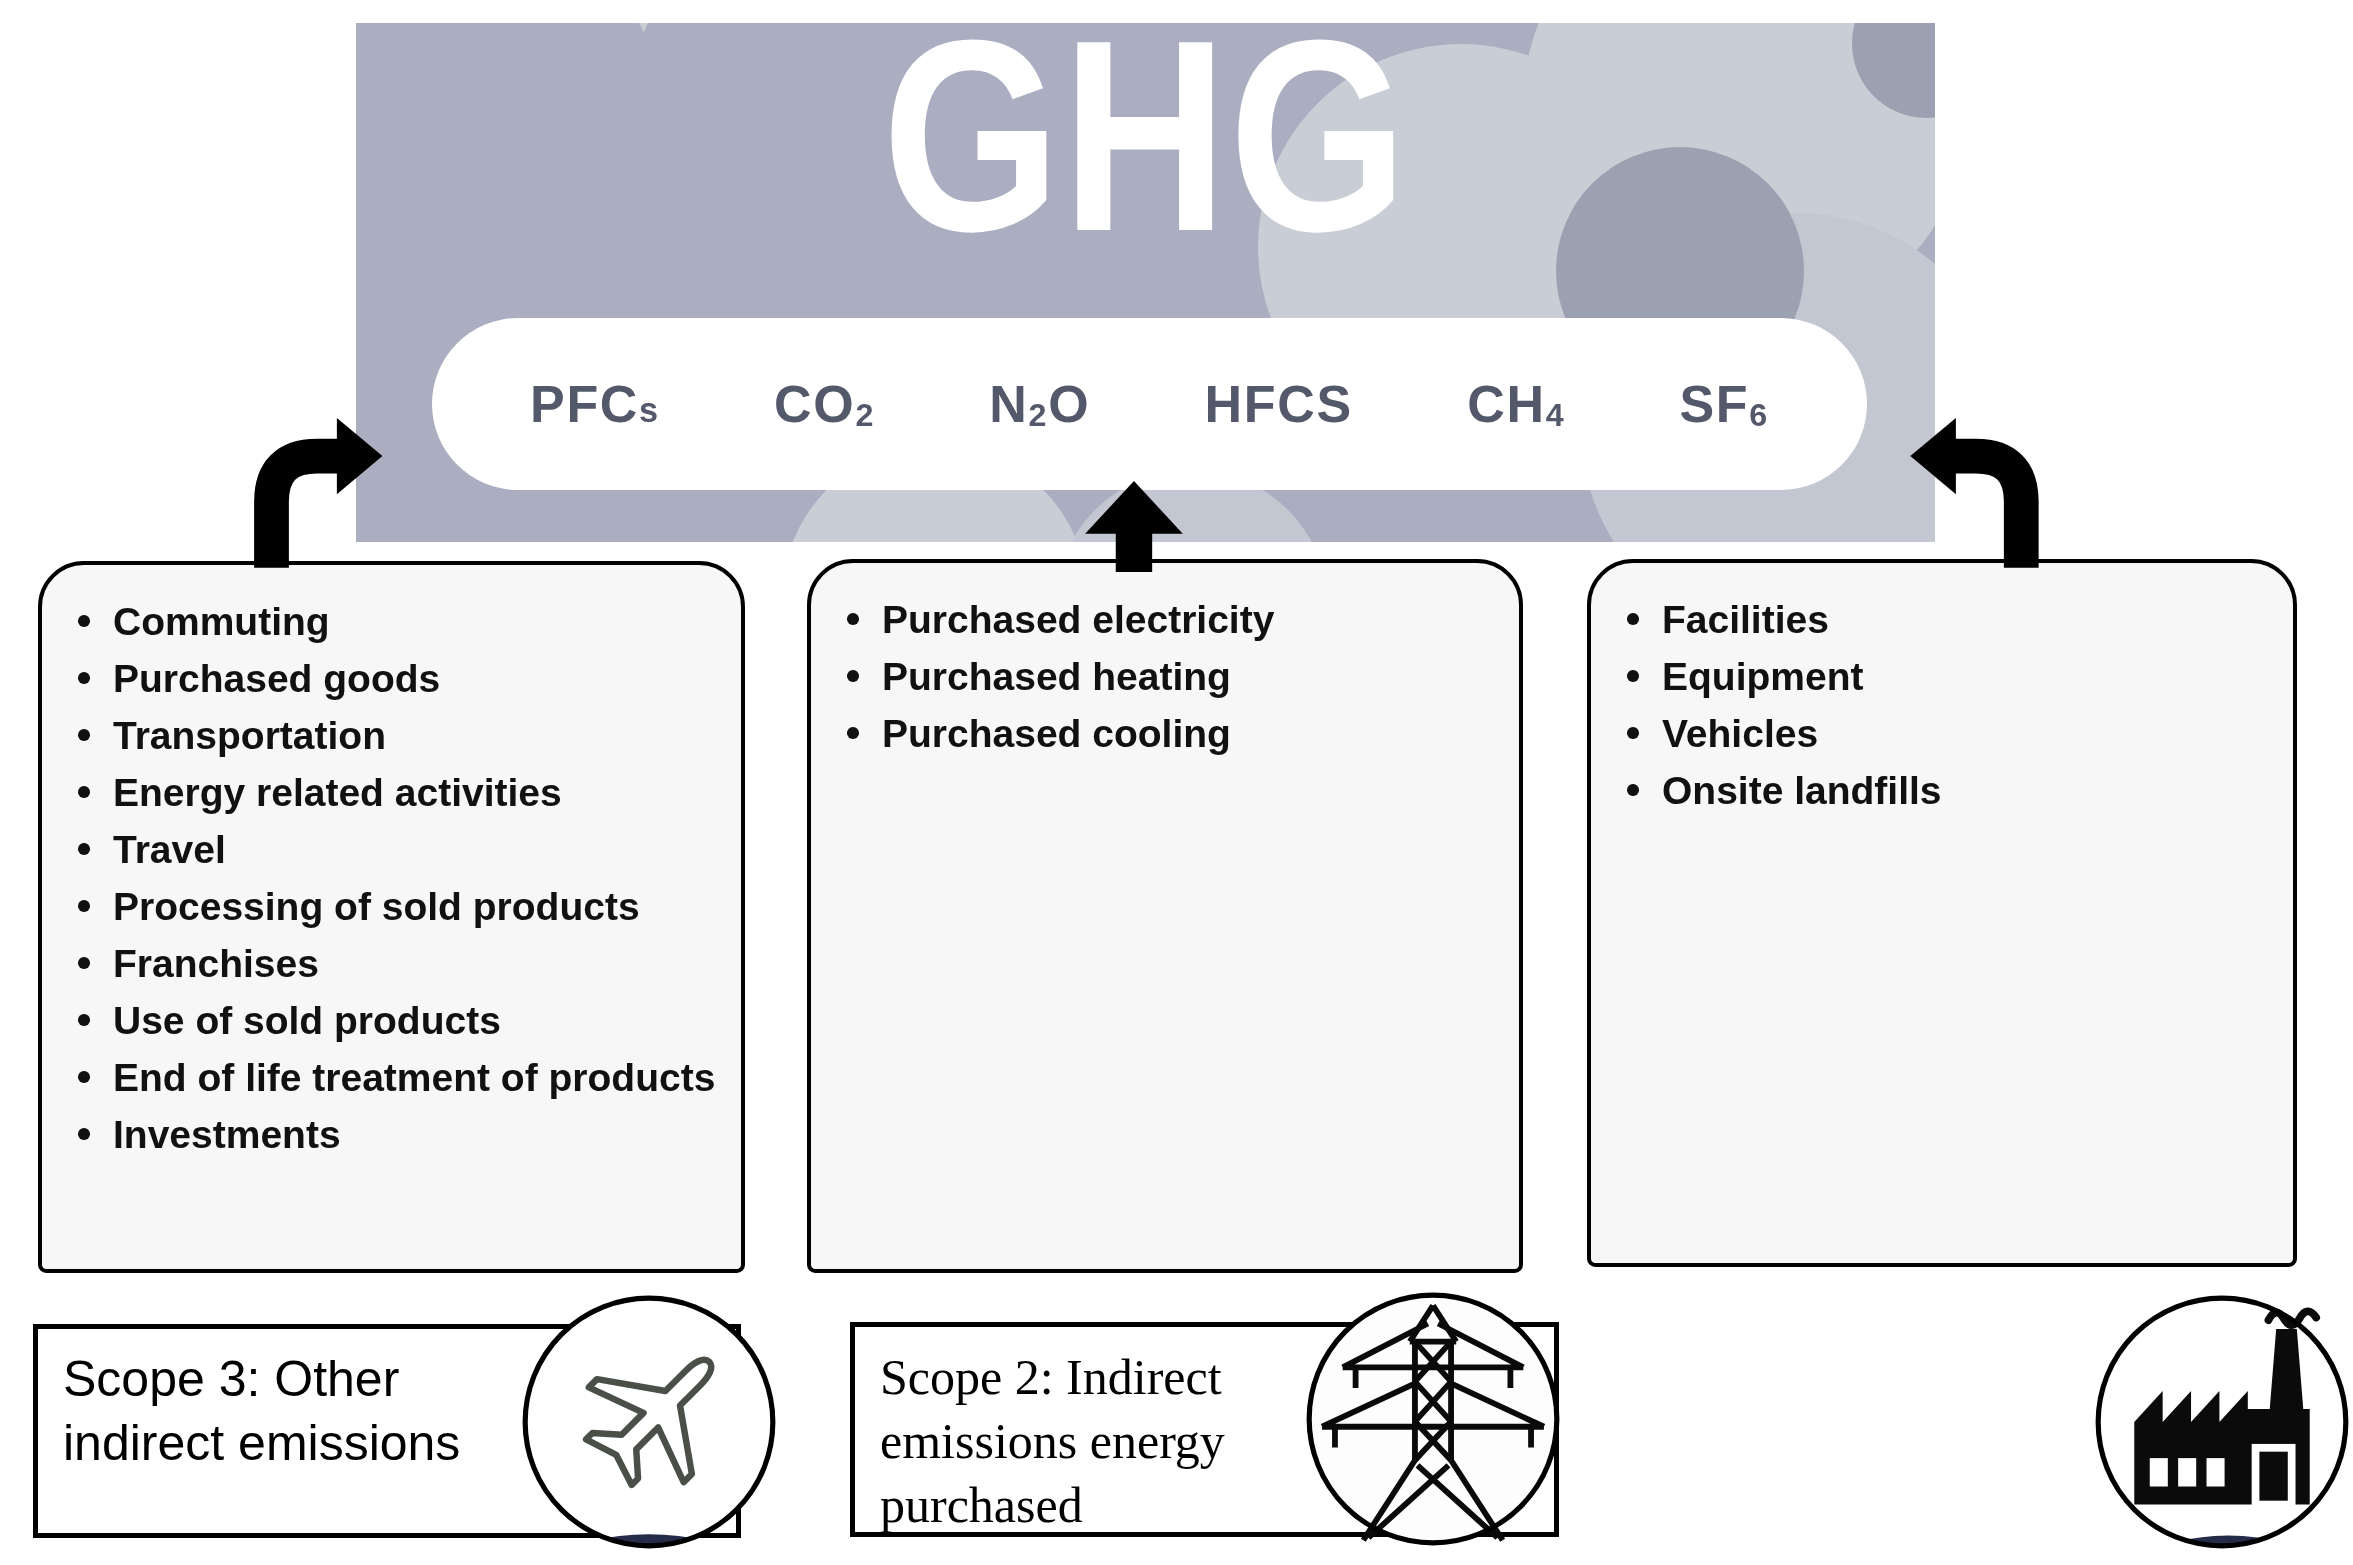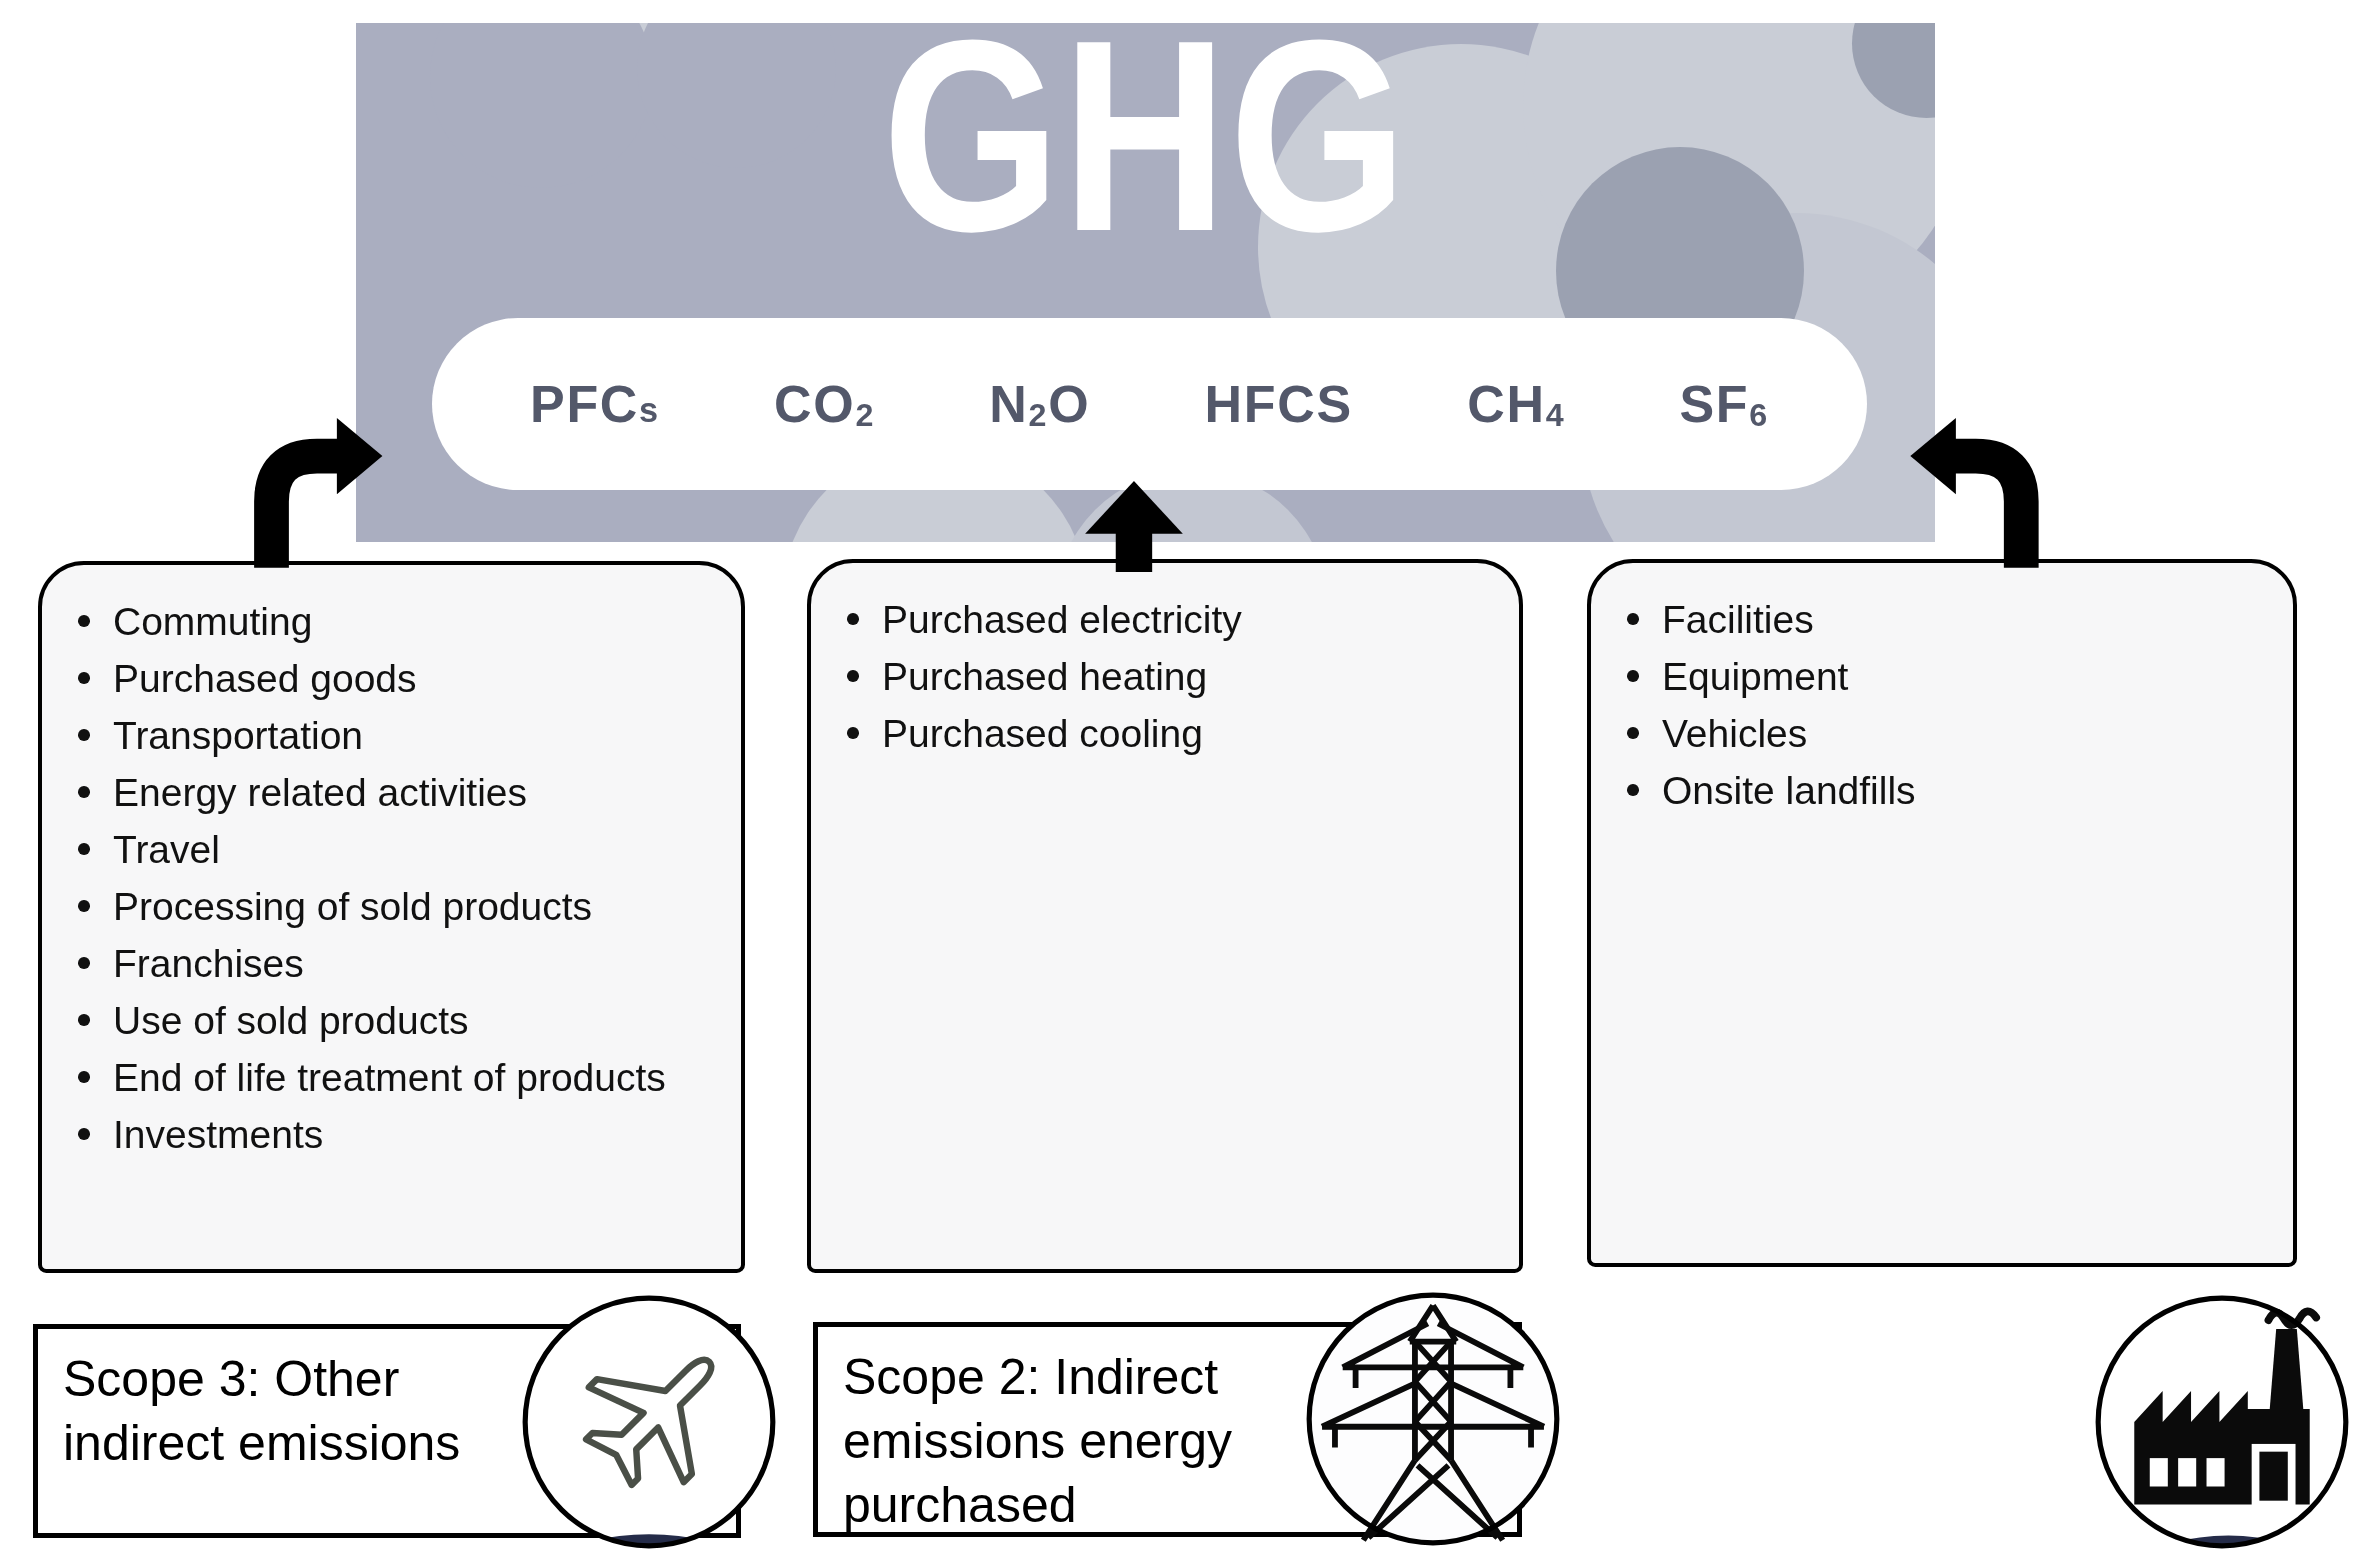--- a/index.html
+++ b/index.html
@@ -27,30 +27,30 @@
   .gas{font-size:52px;font-weight:bold;color:var(--gas_text,#53586a);letter-spacing:1.7px;white-space:nowrap;}
   .gas .sub{font-size:.62em;vertical-align:-0.12em;}
   .gas .small{font-size:.66em;vertical-align:baseline;}
 
   
   .list-box{position:absolute;background:var(--box_bg,#f7f7f8);border:4.1px solid #000;
             border-radius:46px 46px 8.3px 8.3px;box-sizing:border-box;z-index:2;}
   #box-scope3{left:38px;top:561px;width:707px;height:712px;}
   #box-scope2{left:807px;top:559px;width:716px;height:714px;}
   #box-scope1{left:1587px;top:559px;width:710px;height:708px;}
-  .bullets{list-style:none;margin:0;padding:28px 15px 0 28px;}
+  .bullets{list-style:none;margin:0;padding:28px 15px 0 28px;font-weight:bold;}
   .bullets li{position:relative;font-size:39px;line-height:57px;color:#111;padding-left:43px;white-space:nowrap;}
   .bullets li::before{content:"";position:absolute;left:8.3px;top:22.3px;width:11.6px;height:11.6px;
                       border-radius:50%;background:#111;}
 
   
   .label-box{position:absolute;background:#ffffff;border:5px solid #000;box-sizing:border-box;
              padding:18px 0 0 25px;z-index:2;}
   #label-scope3{left:33px;top:1324px;width:708px;height:214px;}
-  #label-scope2{left:813px;top:1322px;width:709px;height:215px;}
+  #label-scope2{left:850px;top:1322px;width:709px;height:215px;font-family:Liberation Serif, serif;}
   #label-scope1{left:1587px;top:1322px;width:710px;height:215px;}
   .label-line{display:block;font-size:50px;line-height:64px;color:#000;white-space:nowrap;}
 
   
   .icon-circle{position:absolute;width:258px;height:258px;z-index:4;}
   #icon-scope3{left:520px;top:1293px;}
   #icon-scope2{left:1304px;top:1290px;}
   #icon-scope1{left:2093px;top:1293px;}
 
   

